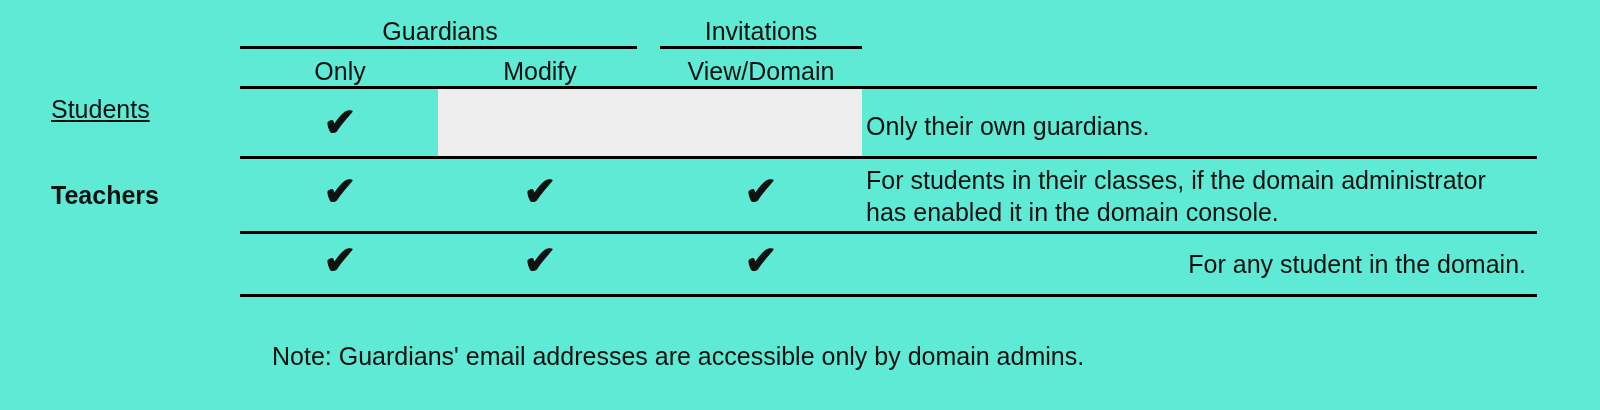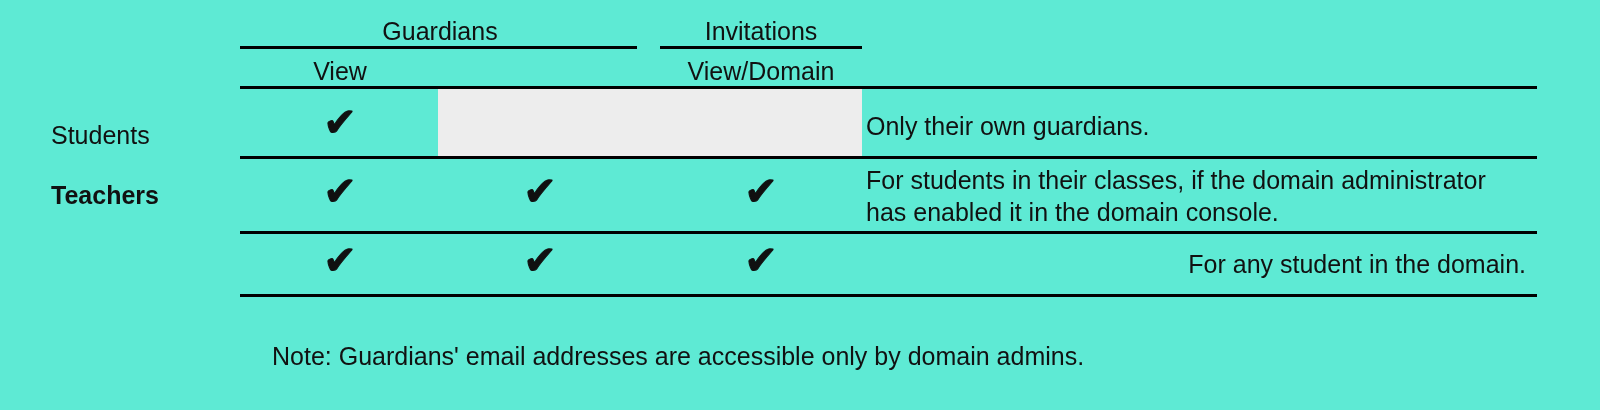--- a/index.html
+++ b/index.html
@@ -90,30 +90,31 @@
 
 <div id="page">
 
   <div class="group-head" style="left:240px; width:400px; top:16px;">Guardians</div>
 
   <div class="group-head" style="left:660px; width:202px; top:16px;">Invitations</div>
 
   <div class="rule" style="left:240px; width:397px; top:46px;"></div>
   <div class="rule" style="left:660px; width:202px; top:46px;"></div>
 
-  <div class="col-head" style="left:240px; width:200px; top:56px;">View</div>
+  <div class="col-head" style="left:240px; width:200px; top:56px;">Only</div>
 
+  <div class="col-head" style="left:440px; width:200px; top:56px;">Modify</div>
 
   <div class="col-head" style="left:660px; width:202px; top:56px;">View/Domain</div>
 
   <div class="rule" style="left:240px; width:1297px; top:86px;"></div>
 
   <div class="shade" style="left:438px; width:424px; top:89px; height:67px;"></div>
 
-  <div class="row-label" style="left:51px; top:120px;">Students</div>
+  <div class="row-label" style="left:51px; top:94px;text-decoration:underline;">Students</div>
 
   <div class="check" style="left:280px; width:120px; top:102px;">✔</div>
 
   <div class="desc" style="left:866px; width:660px; top:110px;">Only their own guardians.</div>
 
   <div class="rule" style="left:240px; width:1297px; top:156px;"></div>
 
   <div class="row-label" style="left:51px; top:180px;font-weight:bold;">Teachers</div>
 
   <div class="check" style="left:280px; width:120px; top:171px;">✔</div>

